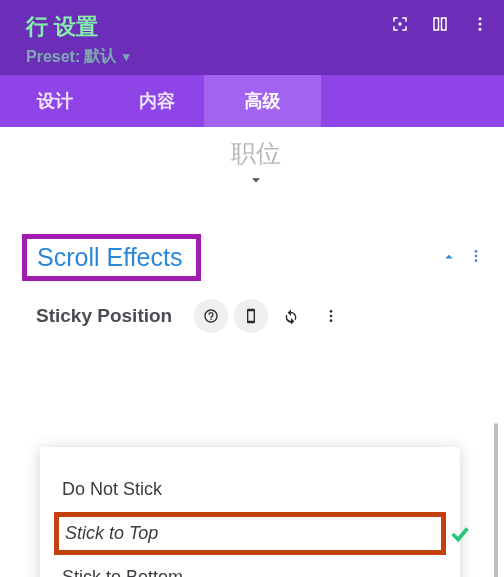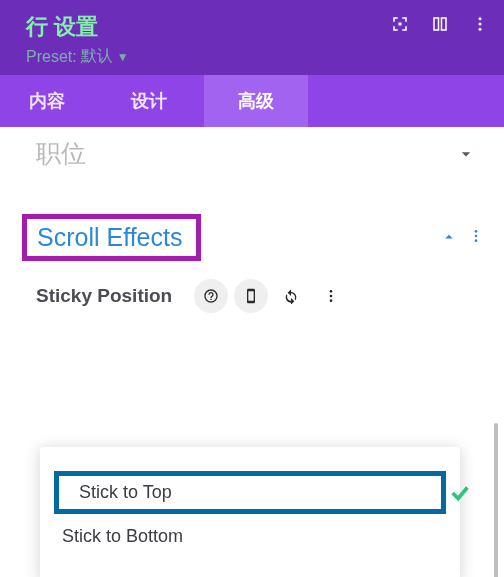--- a/index.html
+++ b/index.html
@@ -1,36 +1,36 @@
 <!DOCTYPE html>
 <html><head>
 <meta charset="utf-8">
 <style>
   * { box-sizing: border-box; margin: 0; padding: 0; font-family: -apple-system, BlinkMacSystemFont, "Segoe UI", Helvetica, Arial, sans-serif; }
   body { width: 504px; height: 577px; background: #fff; overflow: hidden; }
   .panel { width: 100%; height: 100%; background: #fff; position: relative; }
 
   .header { background: #6c2eb9; color: #86efac; padding: 12px 18px 8px 26px; position: relative; }
   .title { font-size: 22px; font-weight: 700; margin-bottom: 4px; }
-  .preset { font-size: 16px; font-weight: 400; opacity: 0.64; display: flex; align-items: center; gap: 4px; }
+  .preset { font-size: 16px; font-weight: 700; opacity: 0.64; display: flex; align-items: center; gap: 4px; }
   .preset .caret { font-size: 12px; }
   .hdr-icons { position: absolute; right: 12px; top: 12px; display: flex; gap: 16px; align-items: center; }
   .hdr-icon { width: 24px; height: 24px; display: flex; align-items: center; justify-content: center; cursor: pointer; }
   .hdr-icon svg { fill: #fff; }
 
   .tabs { display: flex; background: #8e44e6; }
   .tab { padding: 14px 0; text-align: center; color: rgba(255,255,255,0.85); font-size: 18px; font-weight: 700; cursor: pointer; }
   .tab.t1 { width: 94px; }
   .tab.t2 { width: 110px; }
-  .tab.t3 { width: 104px; }
+  .tab.t3 { width: 117px; }
   .tab.active { background: #a263f0; color: #fff; }
 
   .body { padding: 0 0 0 0; background: #fff; position: relative; }
 
-  .acc-row { display: flex; justify-content: space-between; align-items: center; padding: 10px 28px 10px 36px; }
+  .acc-row { display: flex; justify-content: space-between; align-items: center; padding: 10px 28px 10px 36px; flex-direction: column; }
   .acc-label { font-size: 25px; color: #b8b8b8; }
   .chevron { width: 20px; height: 20px; cursor: pointer; }
   .chevron svg { fill: #4c5866; }
 
   .scroll-section { margin-top: 34px; }
   .scroll-head { display: flex; justify-content: space-between; align-items: center; padding: 0 20px 0 22px; }
   .scroll-title-wrap { border: 5px solid #a21caf; padding: 4px 14px 4px 10px; }
   .scroll-title { font-size: 25px; color: #2b87da; }
   .scroll-head-right { display: flex; align-items: center; gap: 8px; }
   .chev-up svg { fill: #2b87da; }
@@ -39,21 +39,21 @@
   .sticky-row { display: flex; align-items: center; gap: 6px; padding: 18px 0 10px 36px; }
   .sticky-label { font-size: 19px; font-weight: 700; color: #4c4c54; margin-right: 16px; }
   .circle-btn { width: 34px; height: 34px; border-radius: 50%; background: #efefef; display: flex; align-items: center; justify-content: center; cursor: pointer; }
   .circle-btn.nobg { background: transparent; }
   .circle-btn svg { fill: #2b2b2b; width: 16px; height: 16px; }
 
   .ghost-scroll { position: absolute; right: 6px; top: 296px; width: 4px; height: 210px; background: #bfbfbf; border-radius: 2px; }
 
   .dropdown { position: absolute; left: 40px; top: 320px; width: 420px; background: #fff; border-radius: 4px; box-shadow: 0 2px 16px rgba(0,0,0,0.18); padding: 22px 20px 24px 20px; }
   .option { font-size: 18px; color: #3b3b42; padding: 10px 2px; cursor: pointer; position: relative; }
-  .opt-highlight { border: 5px solid #0369a1; margin: 2px -6px; padding: 6px 20px; position: relative; }
+  .opt-highlight { border: 5px solid #c2410c; margin: 2px -6px; padding: 6px 6px; position: relative; font-style: italic; }
   .opt-highlight .opt-text { font-size: 18px; color: #3b3b42; }
   .check { position: absolute; right: -30px; top: 50%; transform: translateY(-50%); width: 22px; height: 22px; }
   .check svg { stroke: #29c77a; fill: none; stroke-width: 4; }
 </style>
 </head>
 <body>
 
 <div class="panel">
 
   <div class="header">
@@ -79,22 +79,22 @@
         <svg viewBox="0 0 24 24" width="18" height="18">
             <circle cx="12" cy="5" r="2"></circle>
             <circle cx="12" cy="12" r="2"></circle>
             <circle cx="12" cy="19" r="2"></circle>
           </svg>
       </div>
     </div>
   </div>
 
   <div class="tabs">
+    <div class="tab t2">设计</div>
     <div class="tab t1">内容</div>
-    <div class="tab t2">设计</div>
     <div class="tab t3 active">高级</div>
   </div>
 
   <div class="body">
 
     <div class="acc-row">
       <div class="acc-label">职位</div>
       <div class="chevron">
         <svg viewBox="0 0 24 24">
             <path d="M7 10l5 5 5-5z"></path>
@@ -146,20 +146,21 @@
               <circle cx="12" cy="12" r="2"></circle>
               <circle cx="12" cy="19" r="2"></circle>
             </svg>
         </div>
       </div>
     </div>
 
     <div class="ghost-scroll"></div>
 
     <div class="dropdown">
+      <div class="option">Do Not Stick</div>
       <div class="opt-highlight">
         <div class="opt-text">Stick to Top</div>
         <div class="check">
           <svg viewBox="0 0 24 24">
               <polyline points="4,12 10,18 20,6"></polyline>
             </svg>
         </div>
       </div>
       <div class="option">Stick to Bottom</div>
 

